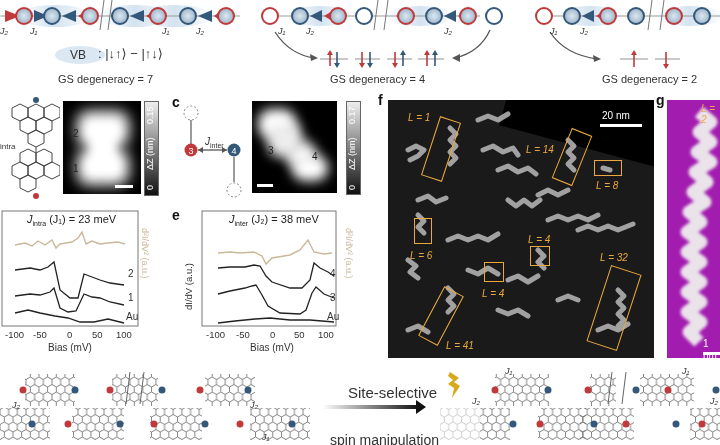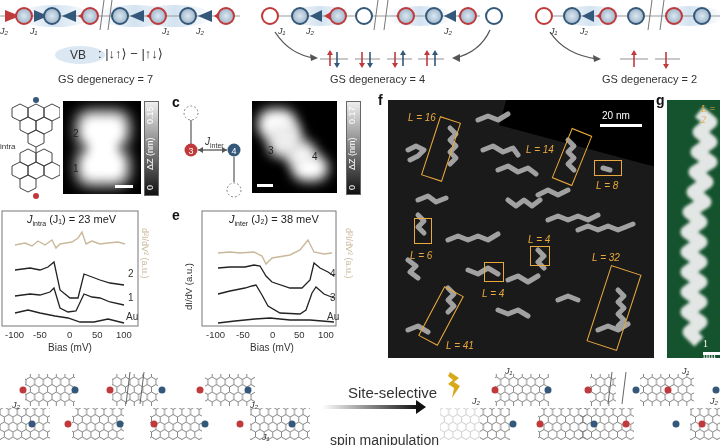--- a/index.html
+++ b/index.html
@@ -286,46 +286,46 @@
       <path d="M170 200 L180 196 L190 200"></path>
       <path d="M110 210 L120 214 L130 210 L140 216"></path>
       <path d="M20 230 L30 226 L40 232"></path>
       <path d="M210 230 L220 226 L230 230 L240 224"></path>
     </g>
   </svg>
   <div class="abs" style="left:214px;top:10px;font-size:10px;color:#fff">20 nm</div>
   <div class="abs" style="left:212px;top:24px;width:42px;height:3px;background:#fff"></div>
 
   <div class="box" style="left:42px;top:18px;width:20px;height:60px;transform:rotate(18deg)"></div>
-  <div class="boxlbl" style="left:20px;top:12px">L = 16</div>
+  <div class="boxlbl" style="left:20px;top:12px">L = 1</div>
 
   <div class="box" style="left:173px;top:30px;width:20px;height:52px;transform:rotate(22deg)"></div>
   <div class="boxlbl" style="left:138px;top:44px">L = 14</div>
 
   <div class="box" style="left:206px;top:60px;width:26px;height:14px"></div>
   <div class="boxlbl" style="left:208px;top:80px">L = 8</div>
 
   <div class="box" style="left:26px;top:118px;width:16px;height:24px"></div>
   <div class="boxlbl" style="left:22px;top:150px">L = 6</div>
 
   <div class="box" style="left:96px;top:162px;width:18px;height:18px"></div>
   <div class="boxlbl" style="left:94px;top:188px">L = 4</div>
 
   <div class="box" style="left:142px;top:146px;width:18px;height:18px"></div>
   <div class="boxlbl" style="left:140px;top:134px">L = 4</div>
 
   <div class="box" style="left:210px;top:168px;width:30px;height:78px;transform:rotate(18deg)"></div>
-  <div class="boxlbl" style="left:204px;top:152px">L = 32</div>
+  <div class="boxlbl" style="left:212px;top:152px">L = 32</div>
 
   <div class="box" style="left:42px;top:188px;width:20px;height:54px;transform:rotate(28deg)"></div>
   <div class="boxlbl" style="left:58px;top:240px">L = 41</div>
 </div>
 
 <div class="abs panel-letter" style="left:656px;top:92px">g</div>
-<div class="abs stm" style="left:667px;top:100px;width:53px;height:258px;background:#14532d;font-family:Liberation Serif, serif;">
+<div class="abs stm" style="left:667px;top:100px;width:53px;height:258px;background:#a21caf;">
   <svg width="53" height="258" viewBox="0 0 53 258" style="position:absolute;left:0;top:0">
     <path d="M32 12 L44 22 L32 32 L44 42 L30 52 L44 62 L28 72 L40 82 L26 92 L38 102 L22 112 L34 122 L20 132 L34 142 L20 152 L34 162 L20 172 L34 182 L20 192 L34 202 L20 212 L34 222 L22 232 L32 242" fill="none" stroke="#eee" stroke-width="13" stroke-linejoin="round" opacity=".95" style="filter:blur(1.5px)"></path>
   </svg>
   <div class="abs" style="left:34px;top:3px;font-size:10px;color:#e9a93c;font-style:italic">L = 2</div>
   <div class="abs" style="left:36px;top:238px;font-size:10px;color:#fff">1 nm</div>
   <div class="abs" style="left:36px;top:252px;width:17px;height:3px;background:#fff"></div>
 </div>
 
 <svg class="abs" style="left:0;top:362px" width="320" height="83" viewBox="0 0 320 83">
   <defs>

